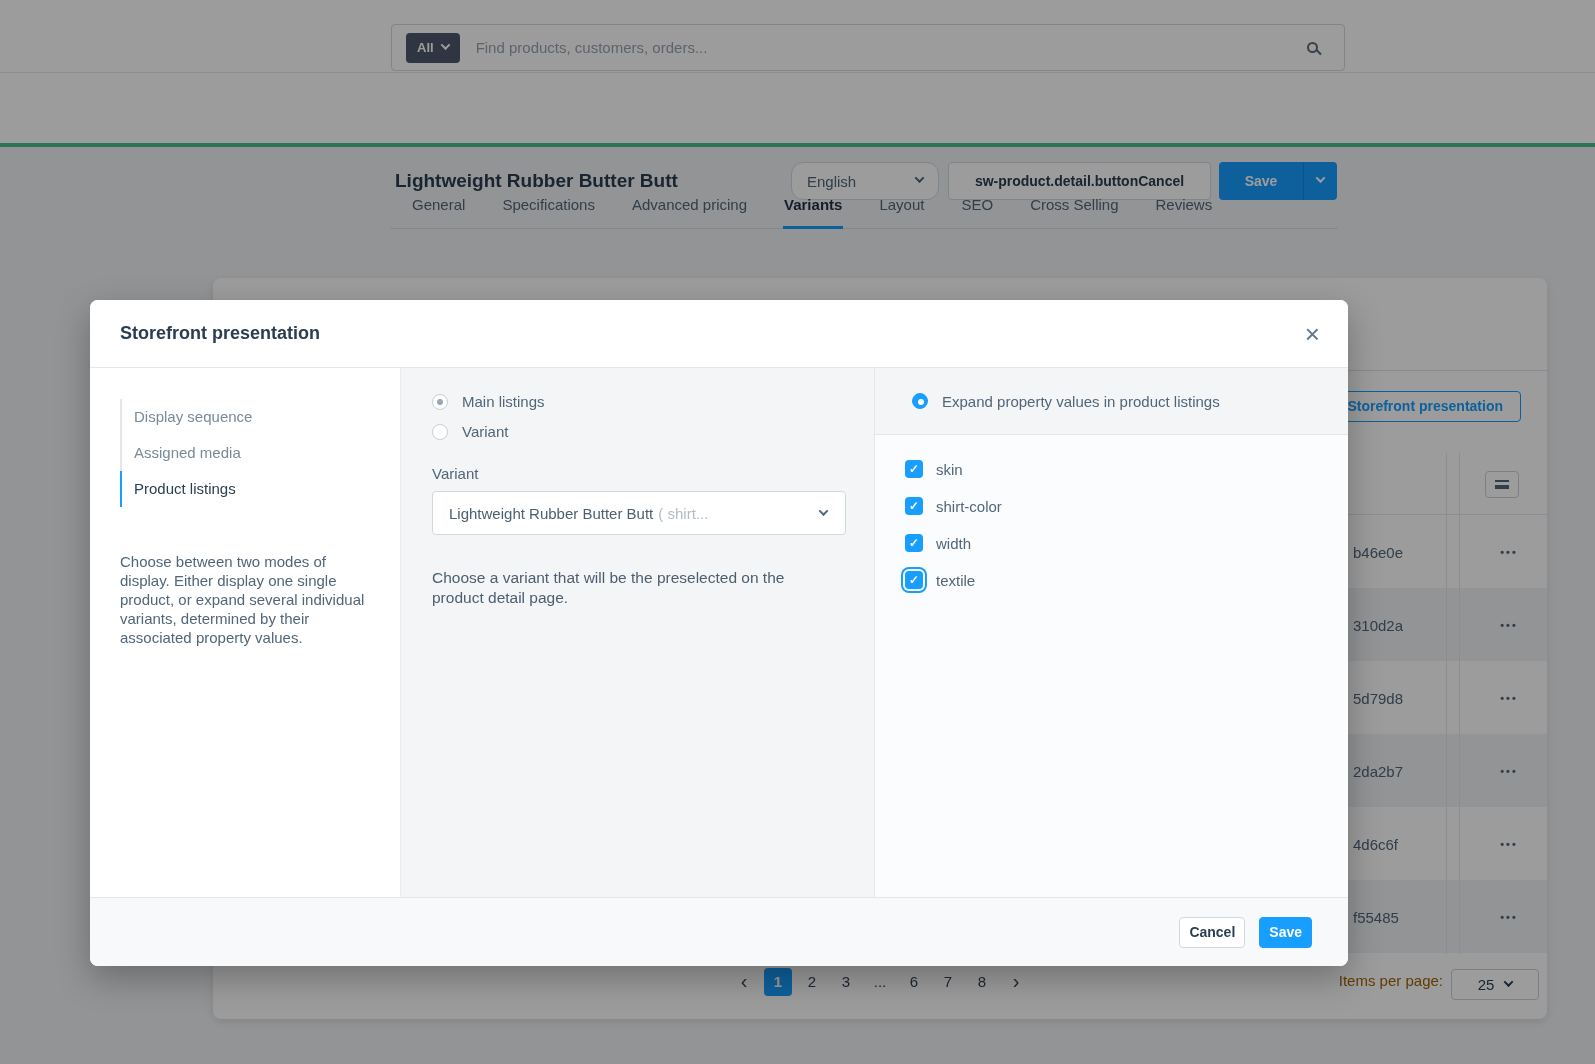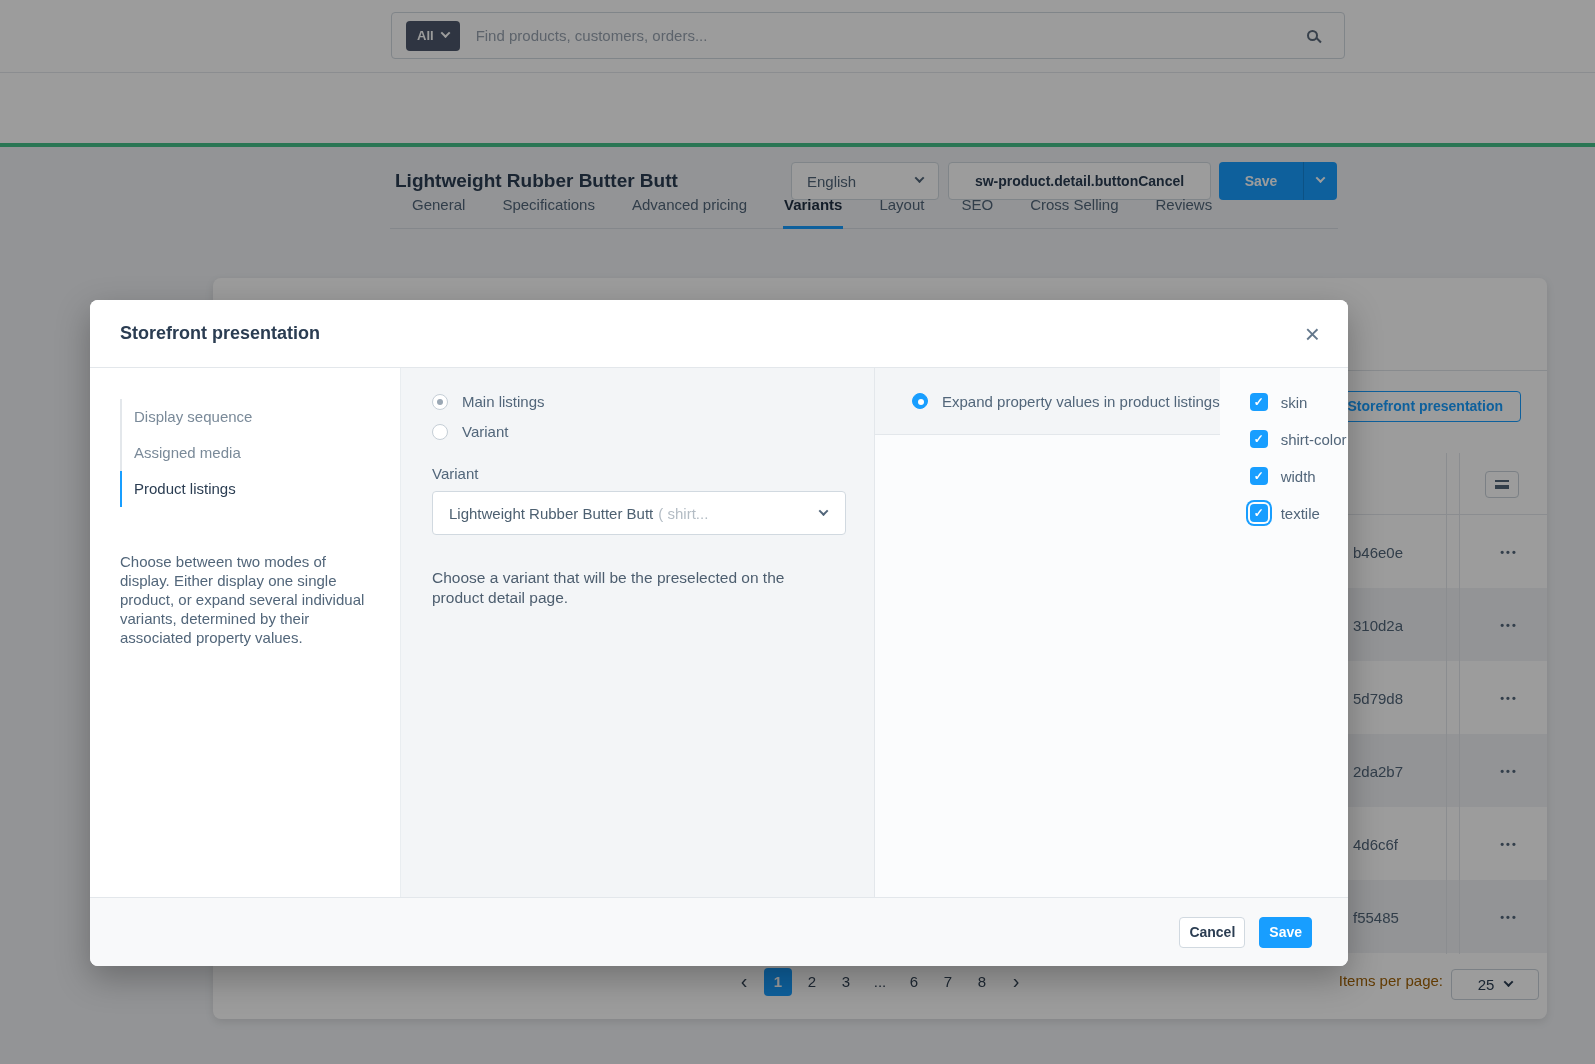--- a/index.html
+++ b/index.html
@@ -1,31 +1,31 @@
 <!DOCTYPE html>
 <html><head>
 <meta charset="utf-8">
 <style>
   * { margin:0; padding:0; box-sizing:border-box; }
   html,body { width:1595px; height:1064px; overflow:hidden; }
   body { font-family:"Liberation Sans", sans-serif; background:#f0f2f5; position:relative; color:#52667a; }
 
   
   .topbar { position:absolute; left:0; top:0; width:1595px; height:73px; background:#fff; border-bottom:1px solid #e3e7eb; }
-  .search-bar { position:absolute; left:391px; top:12px; width:954px; height:47px; background:#fff; border:1px solid #d1d9e0; border-radius:4px; display:flex; align-items:center; }
+  .search-bar { position:absolute; left:391px; top:24px; width:954px; height:47px; background:#fff; border:1px solid #d1d9e0; border-radius:4px; display:flex; align-items:center; }
   .search-chip { margin-left:14px; height:30px; background:#4d586c; border-radius:4px; color:#fff; display:flex; align-items:center; gap:8px; padding:0 11px; font-size:13px; font-weight:bold; }
   .chev { display:inline-block; width:7px; height:7px; border-right:2px solid currentColor; border-bottom:2px solid currentColor; transform:rotate(45deg) translate(-1px,-1px); }
   .chev.up-off { margin-top:-3px; }
   .search-placeholder { margin-left:16px; color:#98a3b0; font-size:15px; }
   .mag { position:absolute; right:26px; top:17px; width:11px; height:11px; border:2px solid #5c6b7c; border-radius:50%; }
   .mag::after { content:''; position:absolute; width:7px; height:2px; background:#5c6b7c; transform:rotate(45deg); right:-6px; bottom:-2px; }
 
   .page-header { position:absolute; left:0; top:73px; width:1595px; height:70px; background:#fff; }
   .page-title { position:absolute; left:395px; top:97px; font-size:19px; font-weight:bold; color:#2b3d52; }
-  .lang-select { position:absolute; left:791px; top:89px; width:148px; height:38px; background:#fff; border:1px solid #d1d9e0; border-radius:4px; display:flex; align-items:center; justify-content:space-between; padding:0 15px; font-size:15px; color:#52667a; }
+  .lang-select { position:absolute; left:791px; top:89px; width:148px; height:38px; background:#fff; border:1px solid #d1d9e0; border-radius:12px; display:flex; align-items:center; justify-content:space-between; padding:0 15px; font-size:15px; color:#52667a; }
   .hdr-cancel { position:absolute; left:948px; top:89px; width:263px; height:38px; background:#fff; border:1px solid #d1d9e0; border-radius:4px; display:flex; align-items:center; justify-content:center; font-size:14px; font-weight:bold; color:#2b3d52; }
   .hdr-save { position:absolute; left:1219px; top:89px; height:38px; display:flex; }
   .hdr-save-main { width:84px; background:#189eff; color:#fff; font-size:14px; font-weight:bold; border-radius:4px 0 0 4px; display:flex; align-items:center; justify-content:center; }
   .hdr-save-caret { width:34px; background:#189eff; color:#fff; border-left:1px solid rgba(0,0,0,.15); border-radius:0 4px 4px 0; display:flex; align-items:center; justify-content:center; }
   .green-line { position:absolute; left:0; top:143px; width:1595px; height:4px; background:#46c28a; }
 
   .tabs { position:absolute; left:390px; top:185px; width:948px; display:flex; gap:35px; padding-left:21px; border-bottom:1px solid #d8dde3; }
   .tab { font-size:15px; color:#52667a; padding:11px 1px 13px; border-bottom:3px solid transparent; margin-bottom:-1px; }
   .tab.active { color:#1f2f42; font-weight:bold; border-bottom-color:#189eff; }
 
@@ -68,21 +68,21 @@
   .radio { width:16px; height:16px; border-radius:50%; background:#fff; border:1px solid #c5ced6; flex:none; position:relative; }
   .radio.sel-gray::after { content:''; position:absolute; left:4px; top:4px; width:6px; height:6px; border-radius:50%; background:#9aa7b4; }
   .radio.sel-blue { background:#189eff; border-color:#189eff; }
   .radio.sel-blue::after { content:''; position:absolute; left:5px; top:5px; width:6px; height:6px; border-radius:50%; background:#fff; }
   .variant-label { margin-top:25px; font-size:15px; color:#52667a; }
   .variant-select { margin-top:9px; width:414px; height:44px; background:#fff; border:1px solid #d1d9e0; border-radius:4px; display:flex; align-items:center; padding:0 16px; position:relative; font-size:15px; }
   .vs-value { color:#4d6071; white-space:nowrap; }
   .vs-suffix { color:#b3bcc4; margin-left:5px; white-space:nowrap; }
   .vs-chev { position:absolute; right:18px; top:17px; color:#52667a; }
   .helper { margin-top:33px; width:400px; font-size:15.5px; line-height:20px; color:#4d5e6f; }
-  .m-right { flex:1; background:#fbfcfd; display:flex; flex-direction:row; }
+  .m-right { flex:1; background:#fbfcfd; display:flex; flex-direction:column; }
   .m-right-body { padding:25px 0 0 30px; }
   .prop-row { display:flex; align-items:center; gap:13px; margin-bottom:19px; font-size:15px; color:#52667a; }
   .cb { width:18px; height:18px; border-radius:4px; background:#189eff; color:#fff; display:flex; align-items:center; justify-content:center; font-size:12px; font-weight:bold; flex:none; }
   .cb.focused { box-shadow:0 0 0 2px #fbfcfd, 0 0 0 4px #189eff; }
   .m-footer { height:69px; flex:none; border-top:1px solid #e3e7eb; background:#f8f9fa; display:flex; align-items:center; justify-content:flex-end; gap:14px; padding-right:36px; }
   .btn { height:31px; padding:0 9px; border-radius:4px; font-size:14px; font-weight:bold; display:flex; align-items:center; }
   .btn-cancel { background:#fff; border:1px solid #d1d9e0; color:#2b3d52; }
   .btn-save { background:#189eff; border:1px solid #189eff; color:#fff; }
 </style>
 </head>

